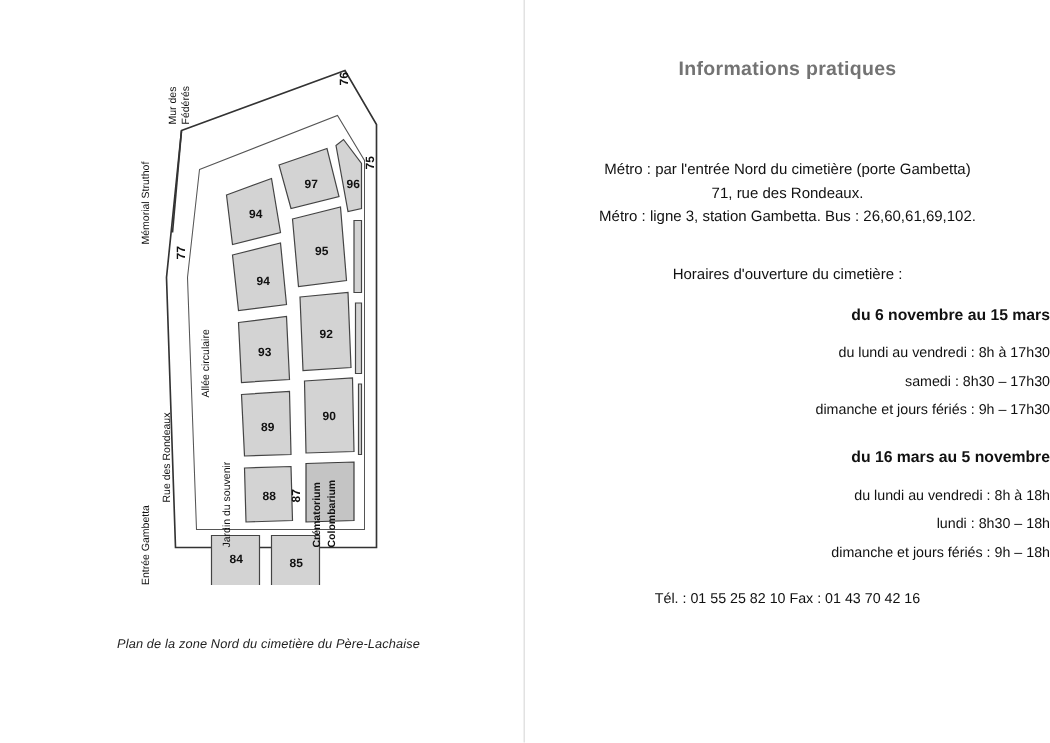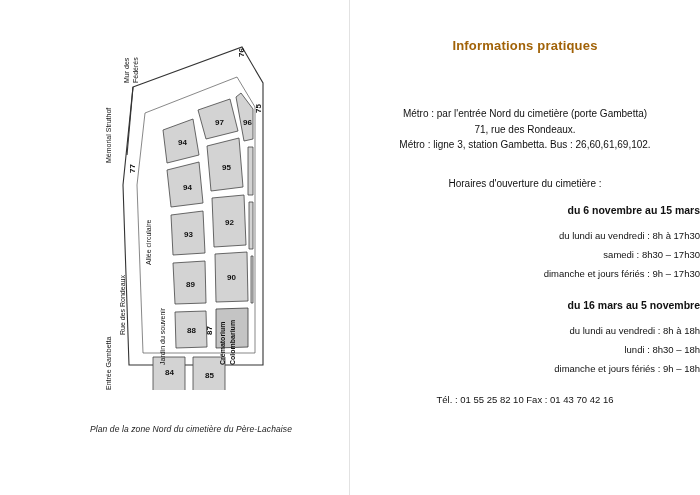--- a/index.html
+++ b/index.html
@@ -25,21 +25,21 @@
     left: 349px;
     top: 0;
     width: 1px;
     height: 495px;
     background: #e2e2e2;
   }
 
   
   .left-page {
     position: absolute;
-    left: 12px; top: 0;
+    left: 0; top: 0;
     width: 349px; height: 495px;
   }
   .map-wrap {
     position: absolute;
     left: 55px;
     top: 35px;
     width: 240px;
     height: 355px;
   }
   .map-svg { display:block; }
@@ -62,21 +62,21 @@
     width: 350px; height: 495px;
   }
   .info-title {
     position: absolute;
     top: 38px;
     left: 0;
     width: 350px;
     text-align: center;
     font-size: 13px;
     font-weight: bold;
-    color: #a16207;
+    color: #737373;
     letter-spacing: 0.2px;
   }
   .access-block {
     position: absolute;
     top: 106px;
     left: 0;
     width: 350px;
     text-align: center;
     font-size: 10px;
     line-height: 15.5px;

